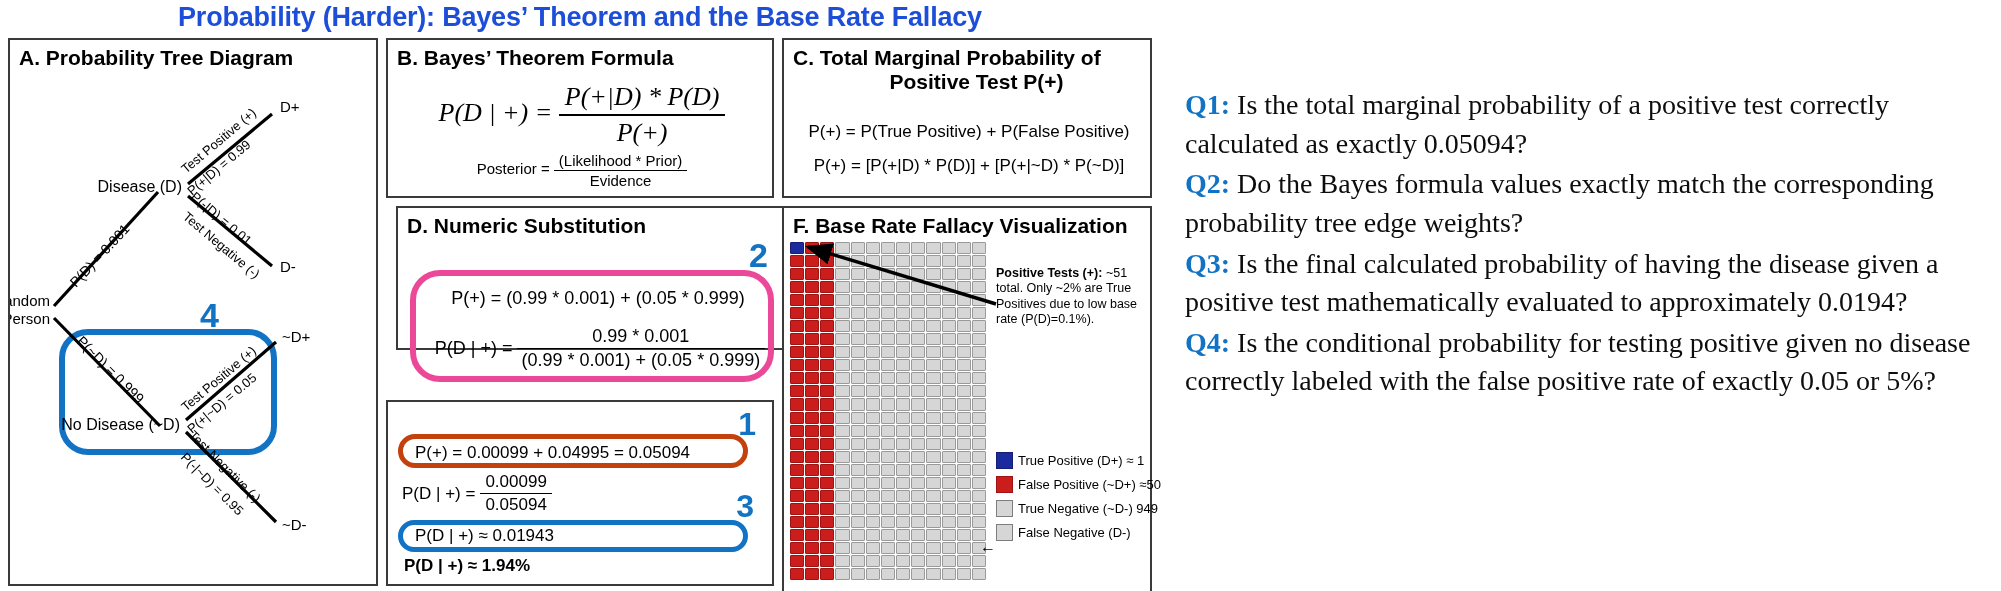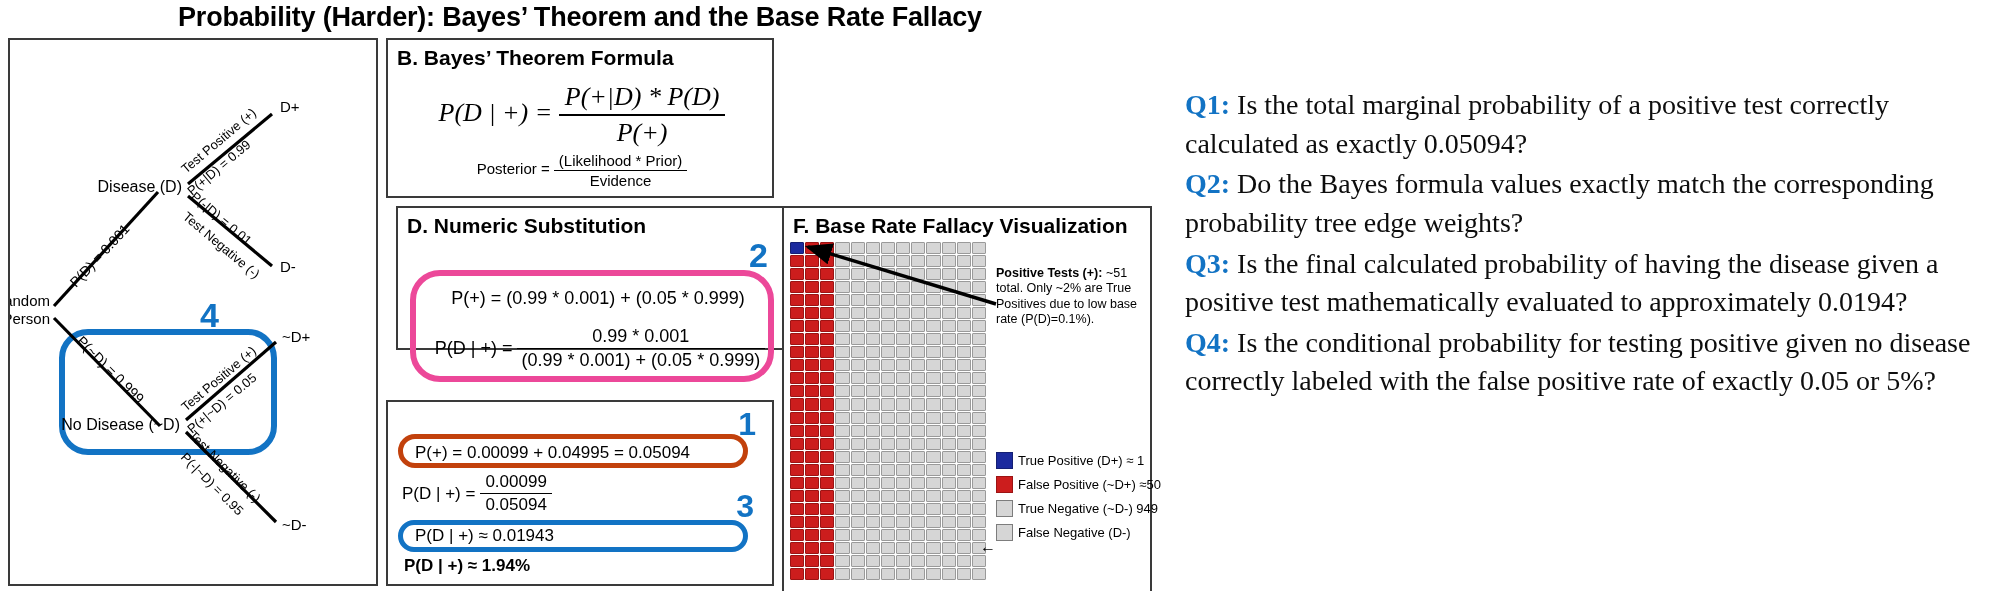--- a/index.html
+++ b/index.html
@@ -13,21 +13,21 @@
   #root { position: relative; width: 2001px; height: 591px; }
 
   
   #figure {
     position: absolute; left: 0; top: 0;
     width: 1160px; height: 591px;
   }
   #fig-title {
     position: absolute; left: 0; top: 2px; width: 1160px;
     text-align: center;
-    font-size: 27px; font-weight: bold; color: #000000;
+    font-size: 27px; font-weight: bold; color: #1d4ed8;
     letter-spacing: -0.2px;
   }
 
   .panel {
     position: absolute;
     border: 2.5px solid #3a3a3a;
     background: #fff;
   }
   .panel-title {
     font-size: 21px; font-weight: bold; color: #000;
@@ -138,20 +138,21 @@
 </head>
 <body>
 
 <div id="root">
 
   <div id="figure">
 
     <div id="fig-title">Probability (Harder): Bayes’ Theorem and the Base Rate Fallacy</div>
 
     <div class="panel" id="panelA">
+      <div class="panel-title">A. Probability Tree Diagram</div>
 
       <div id="tree-badge">4</div>
 
       <svg id="treeSvg" viewBox="0 0 366 510">
 
         <rect x="52" y="258" width="212" height="120" rx="26" ry="26" fill="none" stroke="#1273c4" stroke-width="6"></rect>
 
         <line x1="44" y1="232" x2="148" y2="118" stroke="#000" stroke-width="3.2"></line>
 
         <line x1="44" y1="244" x2="150" y2="352" stroke="#000" stroke-width="3.2"></line>
@@ -206,20 +207,28 @@
 
       <div class="formula-sub">
         <span>Posterior =</span>
         <span class="frac-s">
           <span class="num">(Likelihood * Prior)</span>
           <span class="den">Evidence</span>
         </span>
       </div>
     </div>
 
+    <div class="panel" id="panelC">
+      <div class="panel-title">
+        <span>C. Total Marginal Probability of</span>
+        <span class="l2">Positive Test P(+)</span>
+      </div>
+      <div class="cline" id="c-line1">P(+) = P(True Positive) + P(False Positive)</div>
+      <div class="cline" id="c-line2">P(+) = [P(+|D) * P(D)] + [P(+|~D) * P(~D)]</div>
+    </div>
 
     <div class="panel" id="panelD">
       <div class="panel-title">D. Numeric Substitution</div>
       <div id="d-badge">2</div>
       <div id="d-box">
         <div id="d-eq1">P(+) = (0.99 * 0.001) + (0.05 * 0.999)</div>
         <div id="d-eq2">
           <span>P(D | +) =</span>
           <span class="frac-s">
             <span class="num" style="font-size:18px">0.99 * 0.001</span>

